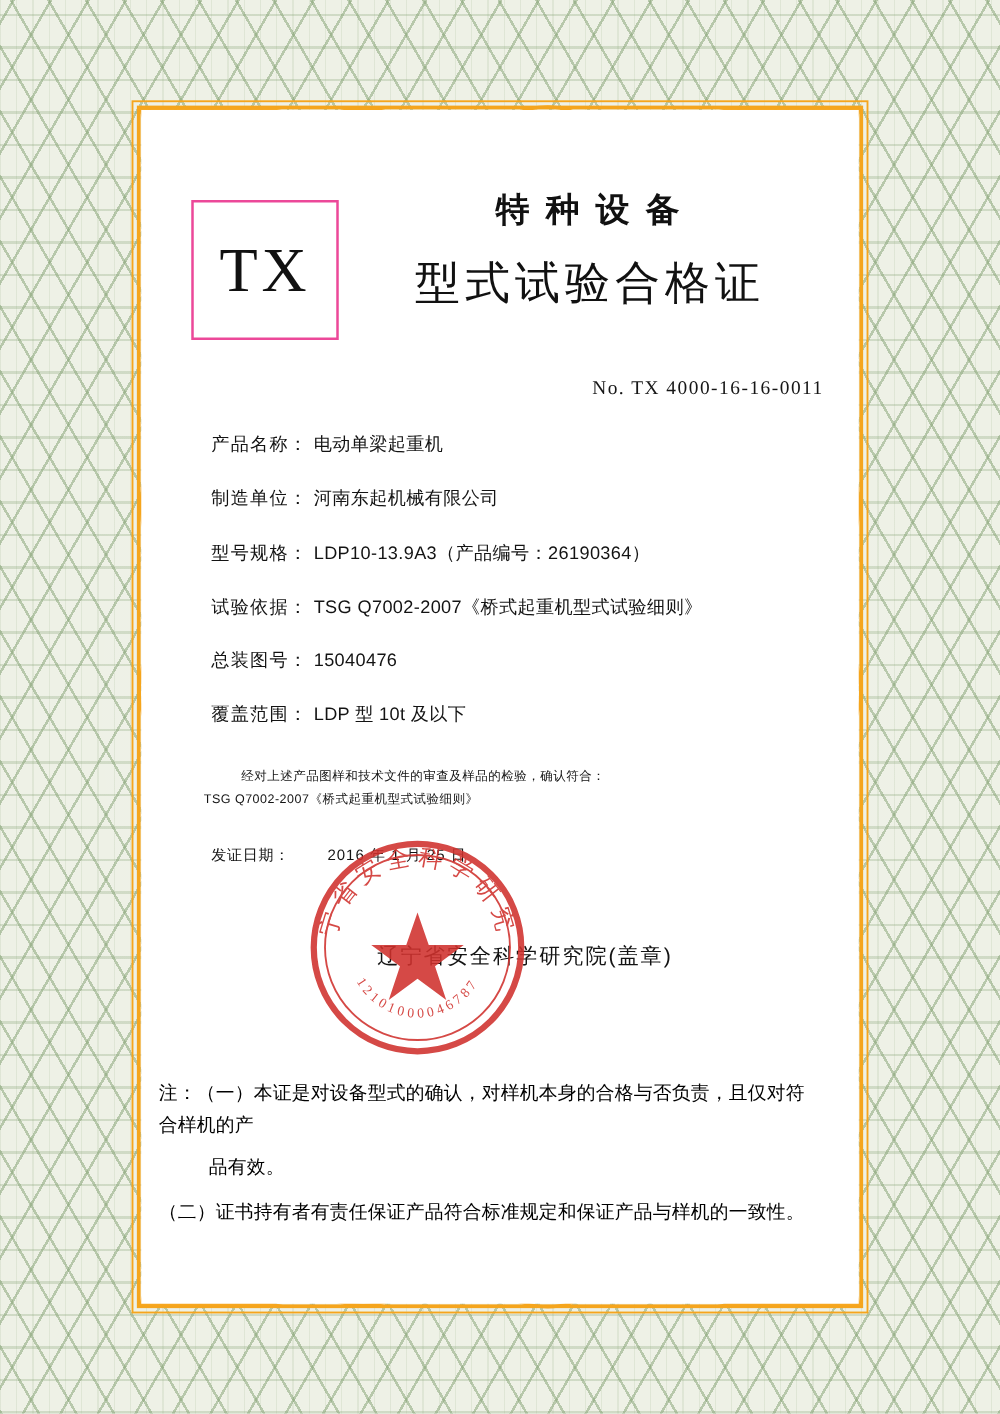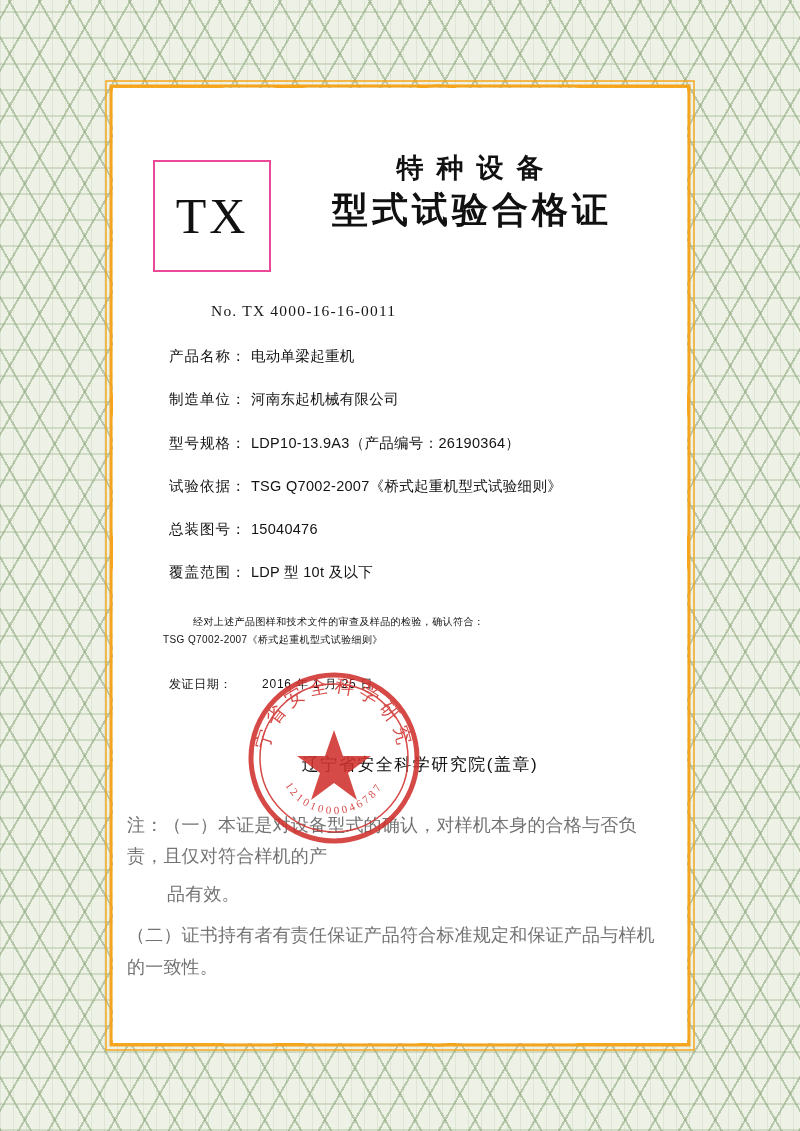--- a/index.html
+++ b/index.html
@@ -109,28 +109,29 @@
     font-size: 27px;
     font-weight: bold;
     letter-spacing: 13px;
     color: #111111;
     margin-left: 13px;
     margin-top: 4px;
   }
   .title-2 {
     font-family: "DejaVu Sans", sans-serif;
     font-size: 36px;
-    font-weight: bold;
+    font-weight: normal;
     letter-spacing: 4px;
     color: #111111;
+    margin-top: 16px;
     margin-left: 4px;
   }
 
   .cert-no {
-    text-align: left;
+    text-align: right;
     font-family: "Liberation Serif", serif;
     font-size: 15.5px;
     letter-spacing: 1.2px;
     color: #161616;
     margin-top: 30px;
     padding-left: 70px;
   }
 
   .fields {
     margin-top: 26px;
@@ -198,22 +199,22 @@
     pointer-events: none;
   }
 
   
   .notes {
     position: absolute;
     left: 0;
     right: 0;
     bottom: 54px;
     padding: 0 30px 0 14px;
-    font-size: 18px;
-    color: #737373;
+    font-size: 15px;
+    color: #000000;
     letter-spacing: 0.2px;
     line-height: 1.75;
   }
   .note-line {
     margin-bottom: 6px;
   }
   .note-sub {
     padding-left: 40px;
     margin-bottom: 10px;
   }

